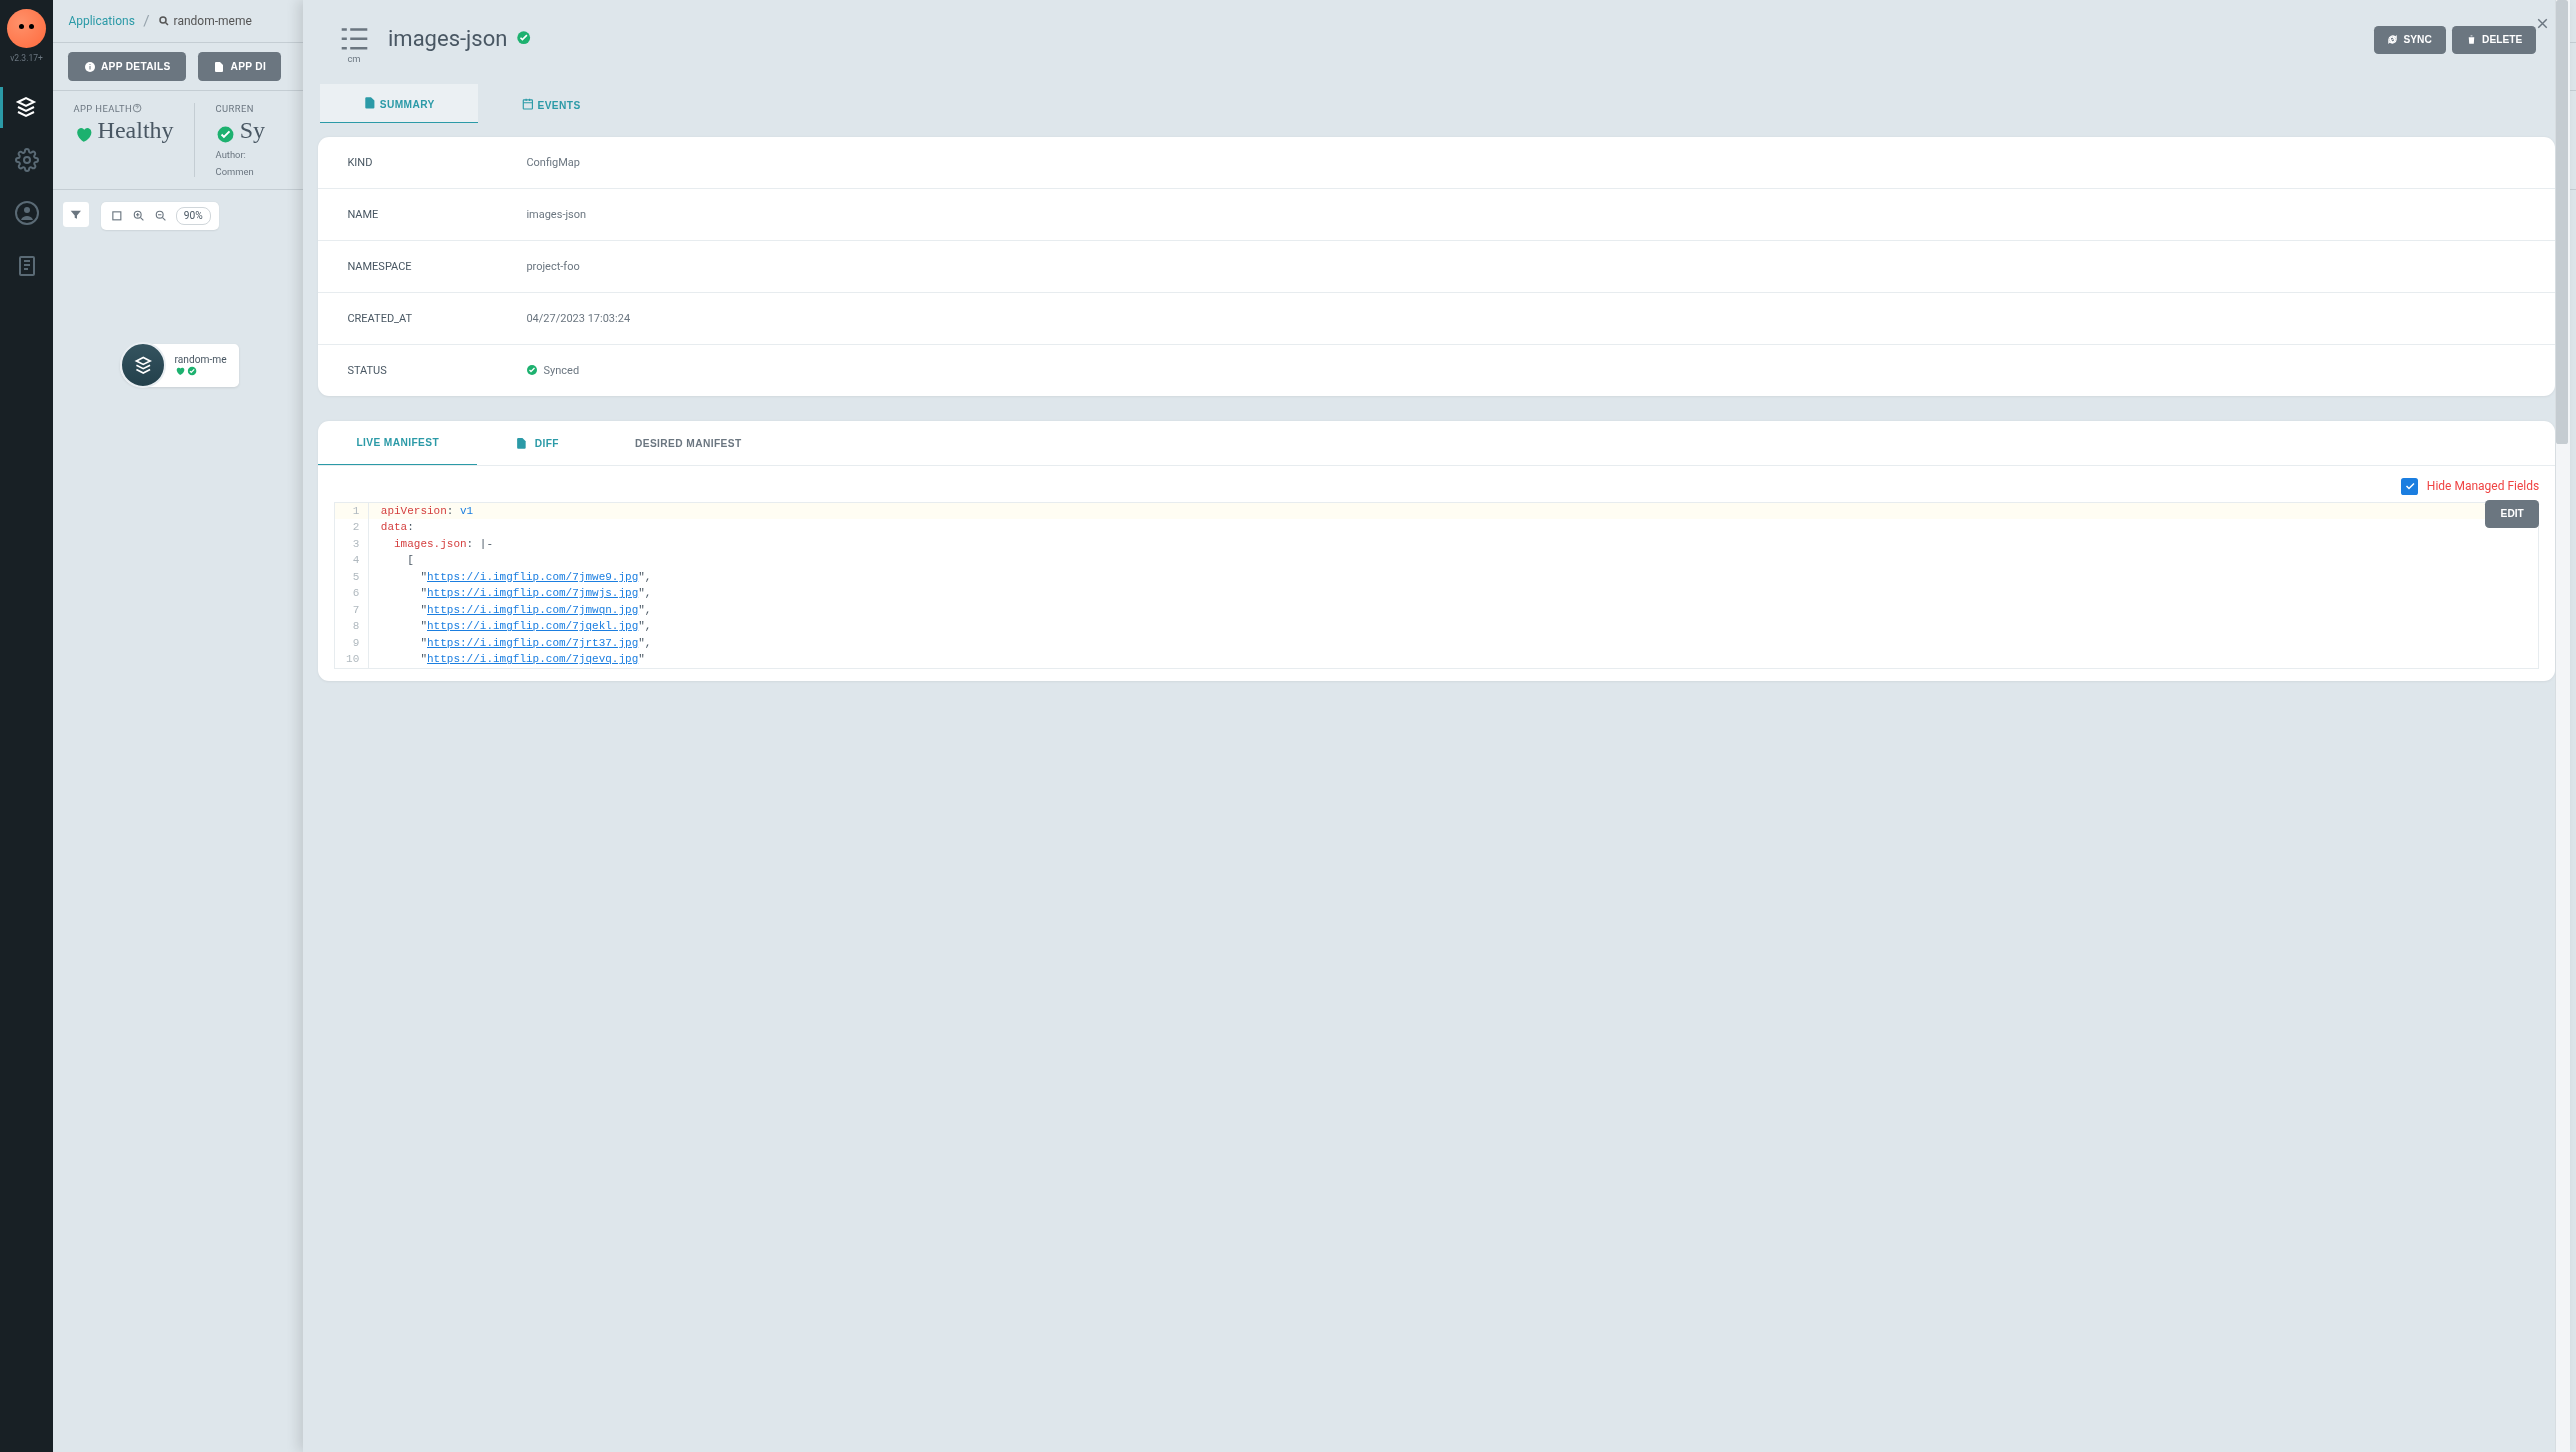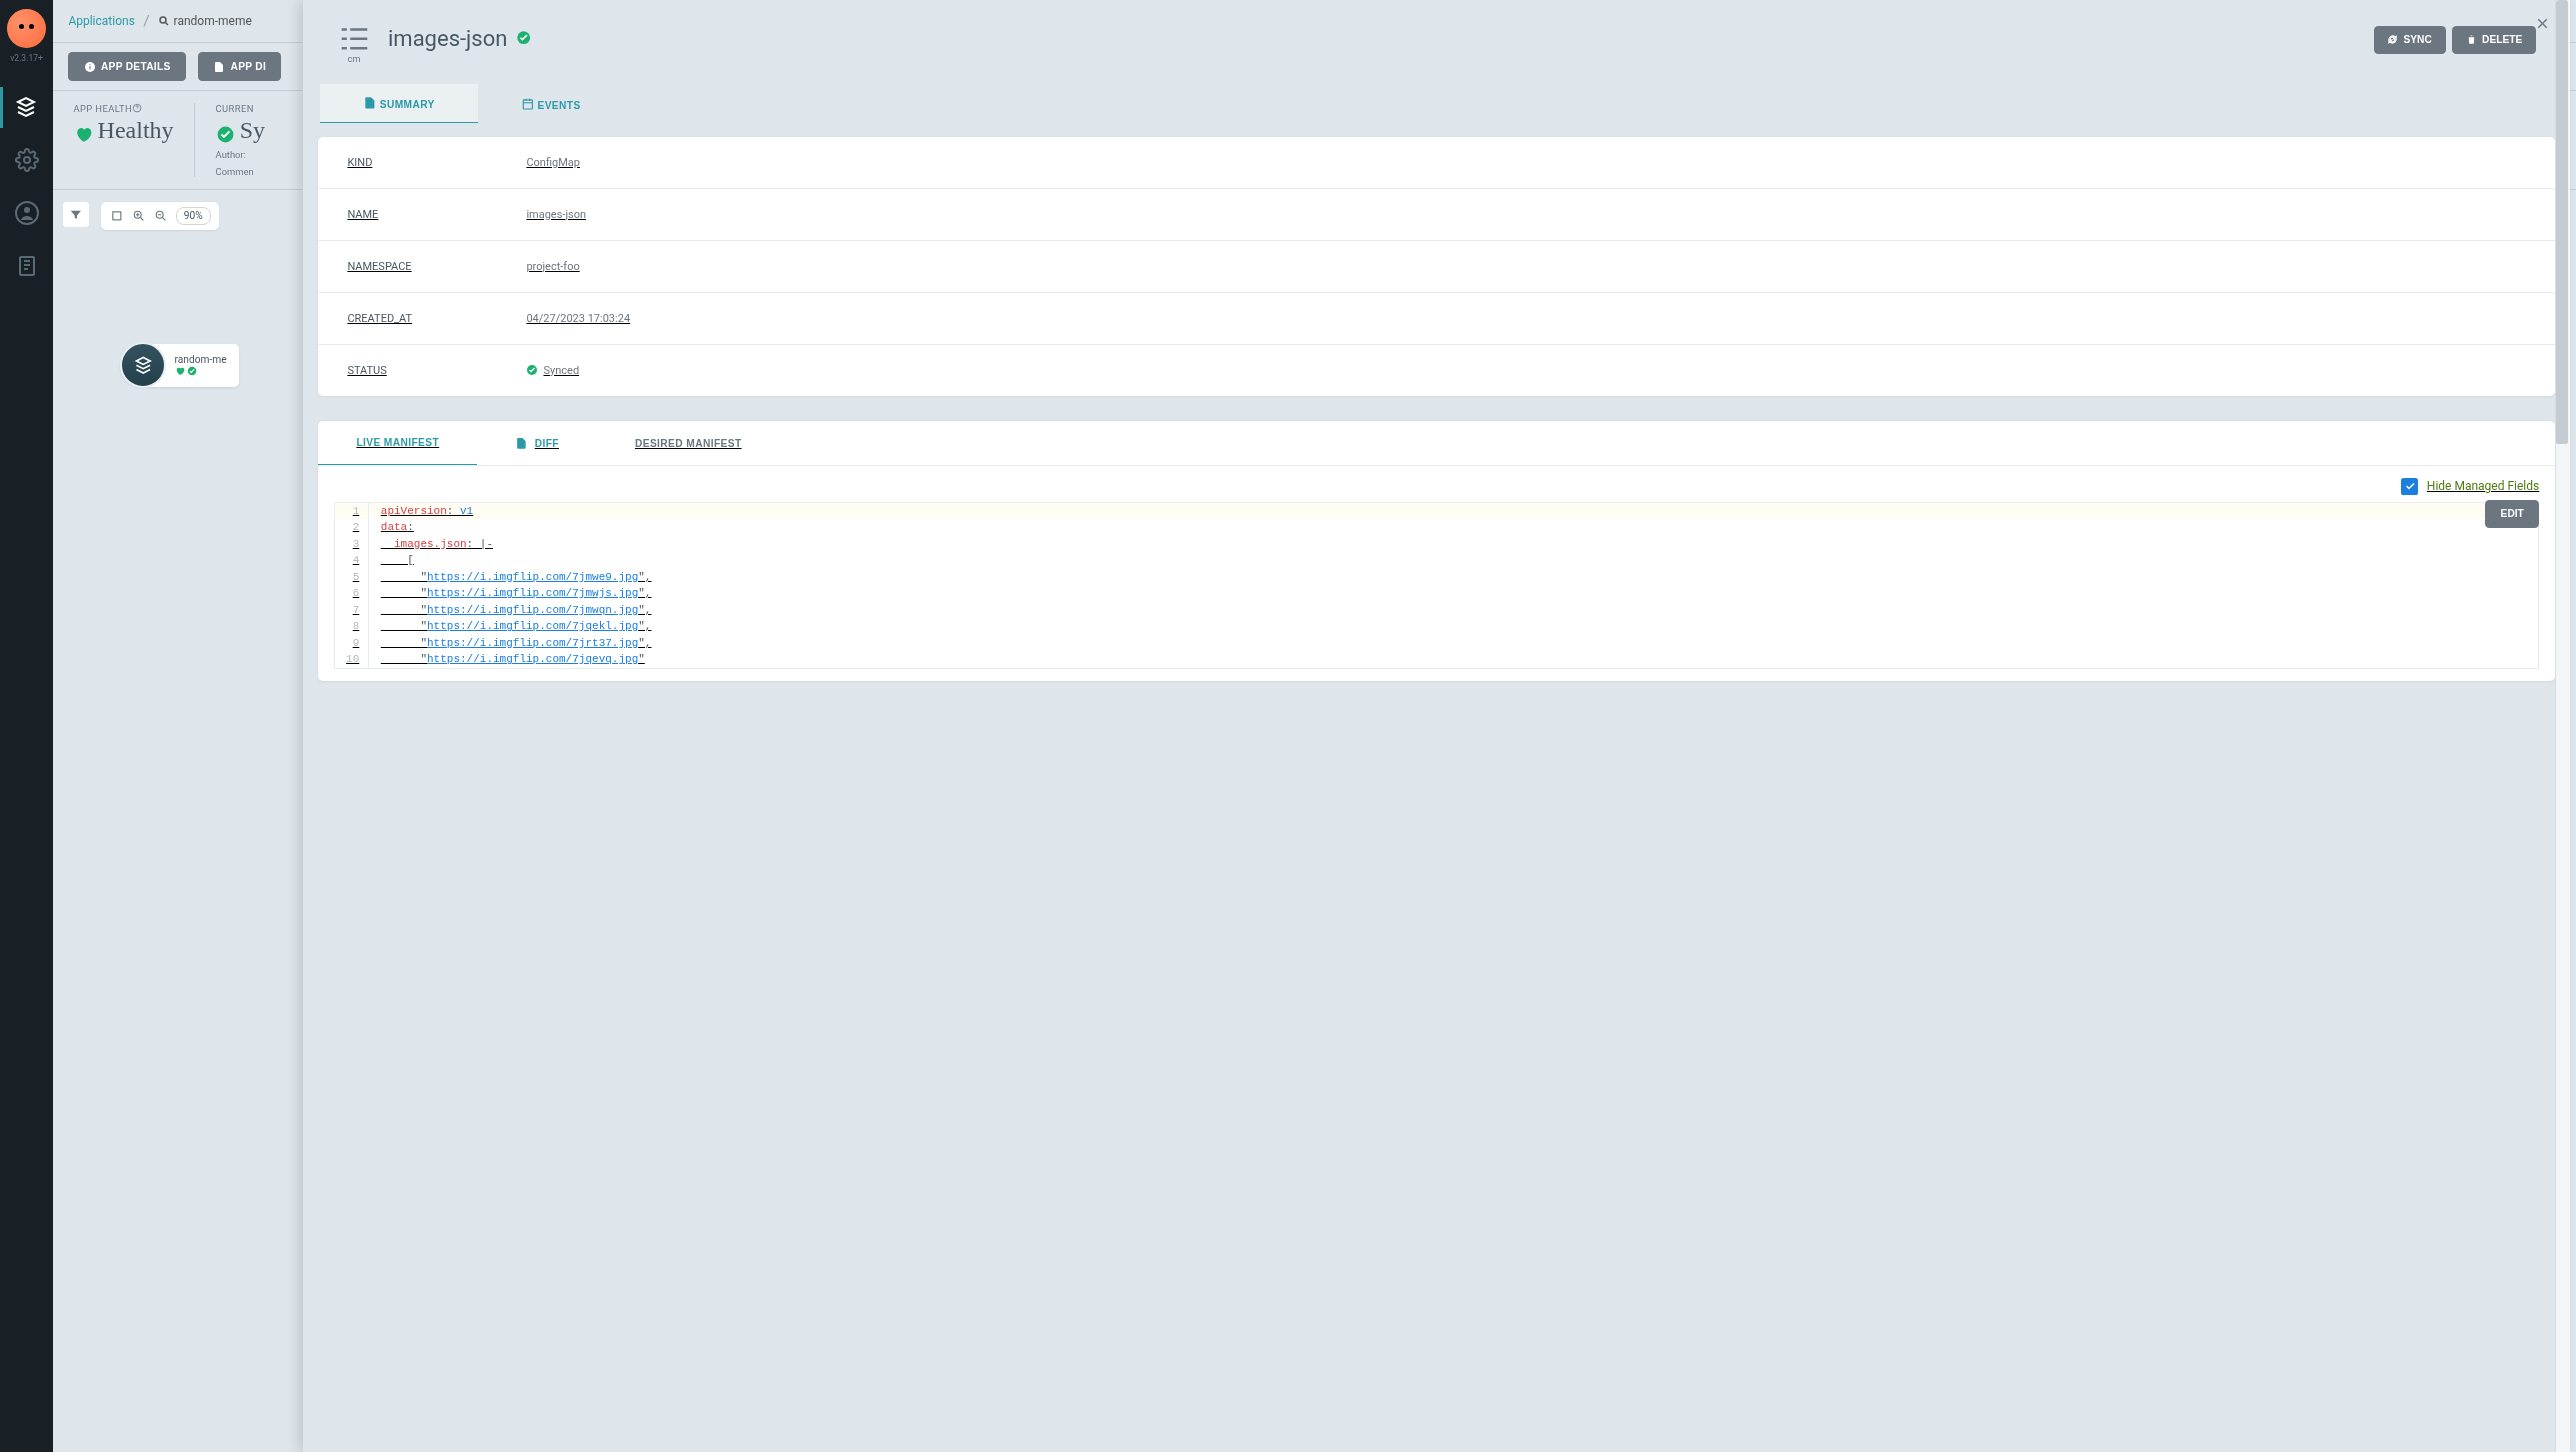--- a/index.html
+++ b/index.html
@@ -135,42 +135,41 @@
       padding: 12px 43px; font-size: 10.2px; font-weight: 600; letter-spacing: 0.4px;
       color: #2b9aa7; display:flex; align-items:flex-end; gap:3px; cursor:pointer;
       background:transparent;border:none;
     }
     .tab.active { border-bottom: 1.7px solid #2b9aa7; background:rgba(255,255,255,0.4); }
     .tab svg{width:13.7px;height:13.7px;}
     
     .panel-body { flex:1; overflow-y:auto; padding: 13.7px 15.4px 34px;}
     
     .card {
-      background: #fff; border-radius: 5px; box-shadow: 0 0.9px 2.6px rgba(0,0,0,0.06);
+      background: #fff; border-radius: 11px; box-shadow: 0 0.9px 2.6px rgba(0,0,0,0.06);
       margin-bottom: 25.6px;
-      text-decoration: underline;
     }
     .detail-row {
       display:flex; padding: 19px 29px; border-bottom: 0.9px solid #e7ecef;
     }
     .detail-row:last-child{border-bottom:none;}
     .detail-key { width: 179px; font-size: 11px; color: #495763; font-weight:400;}
     .detail-val { font-size: 11px; color: #6b7680; display:flex; align-items:center; gap:5.1px;}
     
     .manifest-tabs { display:flex; border-bottom:0.9px solid #e7ecef;}
     .manifest-tab {
       padding: 15.4px 38px; font-size: 10.2px; font-weight: 600; letter-spacing:0.4px;
       color: #6b7680; background:transparent; border:none; cursor:pointer; display:flex;align-items:center;gap:6.8px;
     }
     .manifest-tab.active { color:#2b9aa7; border-bottom:1.7px solid #2b9aa7;}
     .manifest-tab.link { color:#2b9aa7; }
     .manifest-tab svg{width:12.8px;height:12.8px;}
     
     .manifest-body { padding: 12px 15.4px; position:relative;}
-    .field-toggle { display:flex; justify-content:flex-end; align-items:center; gap:8.5px; margin-bottom:6.8px; font-size:12px; color:#4d7c0f;}
+    .field-toggle { display:flex; justify-content:flex-end; align-items:center; gap:8.5px; margin-bottom:6.8px; font-size:12px; color:#ef4444;}
     .checkbox { width:17px;height:17px;background:#1b7ee0;border-radius:2.6px;display:flex;align-items:center;justify-content:center;color:#fff;}
     .checkbox svg{width:12px;height:12px;}
     .edit-btn{position:absolute;top:34px;right:15.4px;background:#6b7680;color:#fff;border:none;border-radius:4.3px;padding:8.5px 15.4px;font-size:10.2px;font-weight:600;cursor:pointer;}
     
     .code {
       font-family: "SFMono-Regular", Consolas, "Liberation Mono", Menlo, monospace;
       font-size: 11px; line-height: 1.5; border:0.9px solid #e7ecef;
     }
     .code-line{display:flex;}
     .code-line.hl{background:#fffdf3;}

